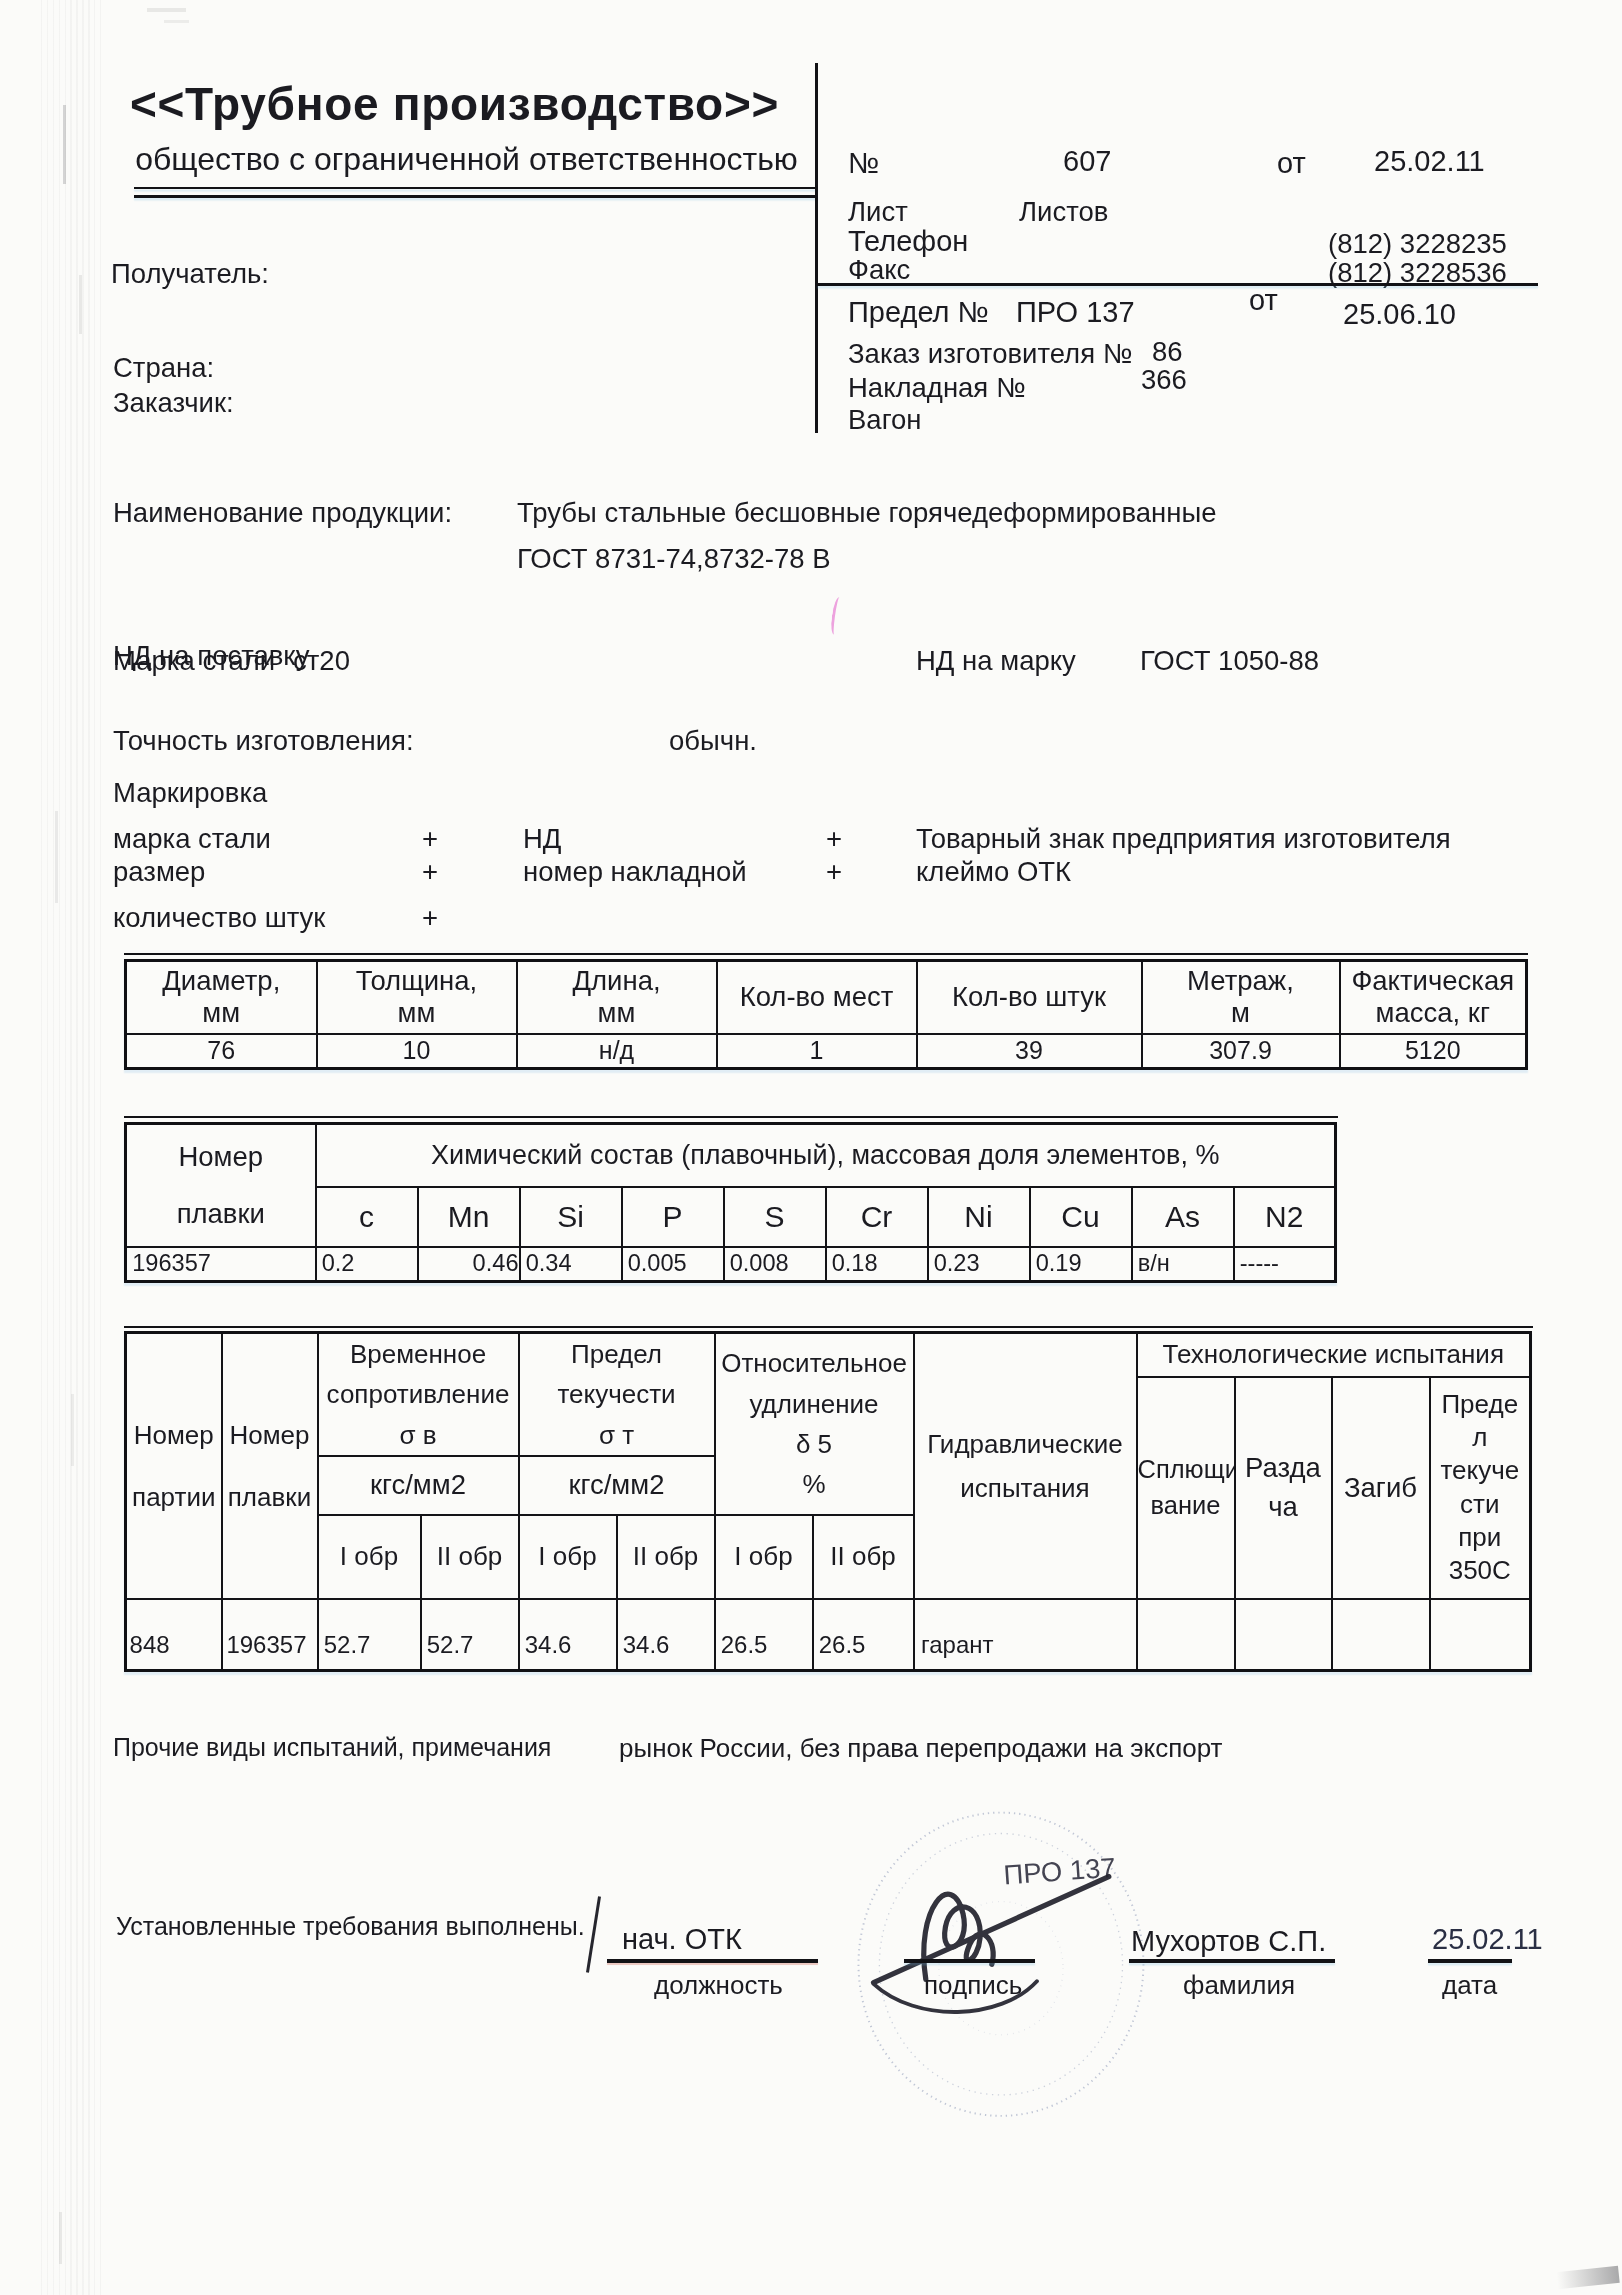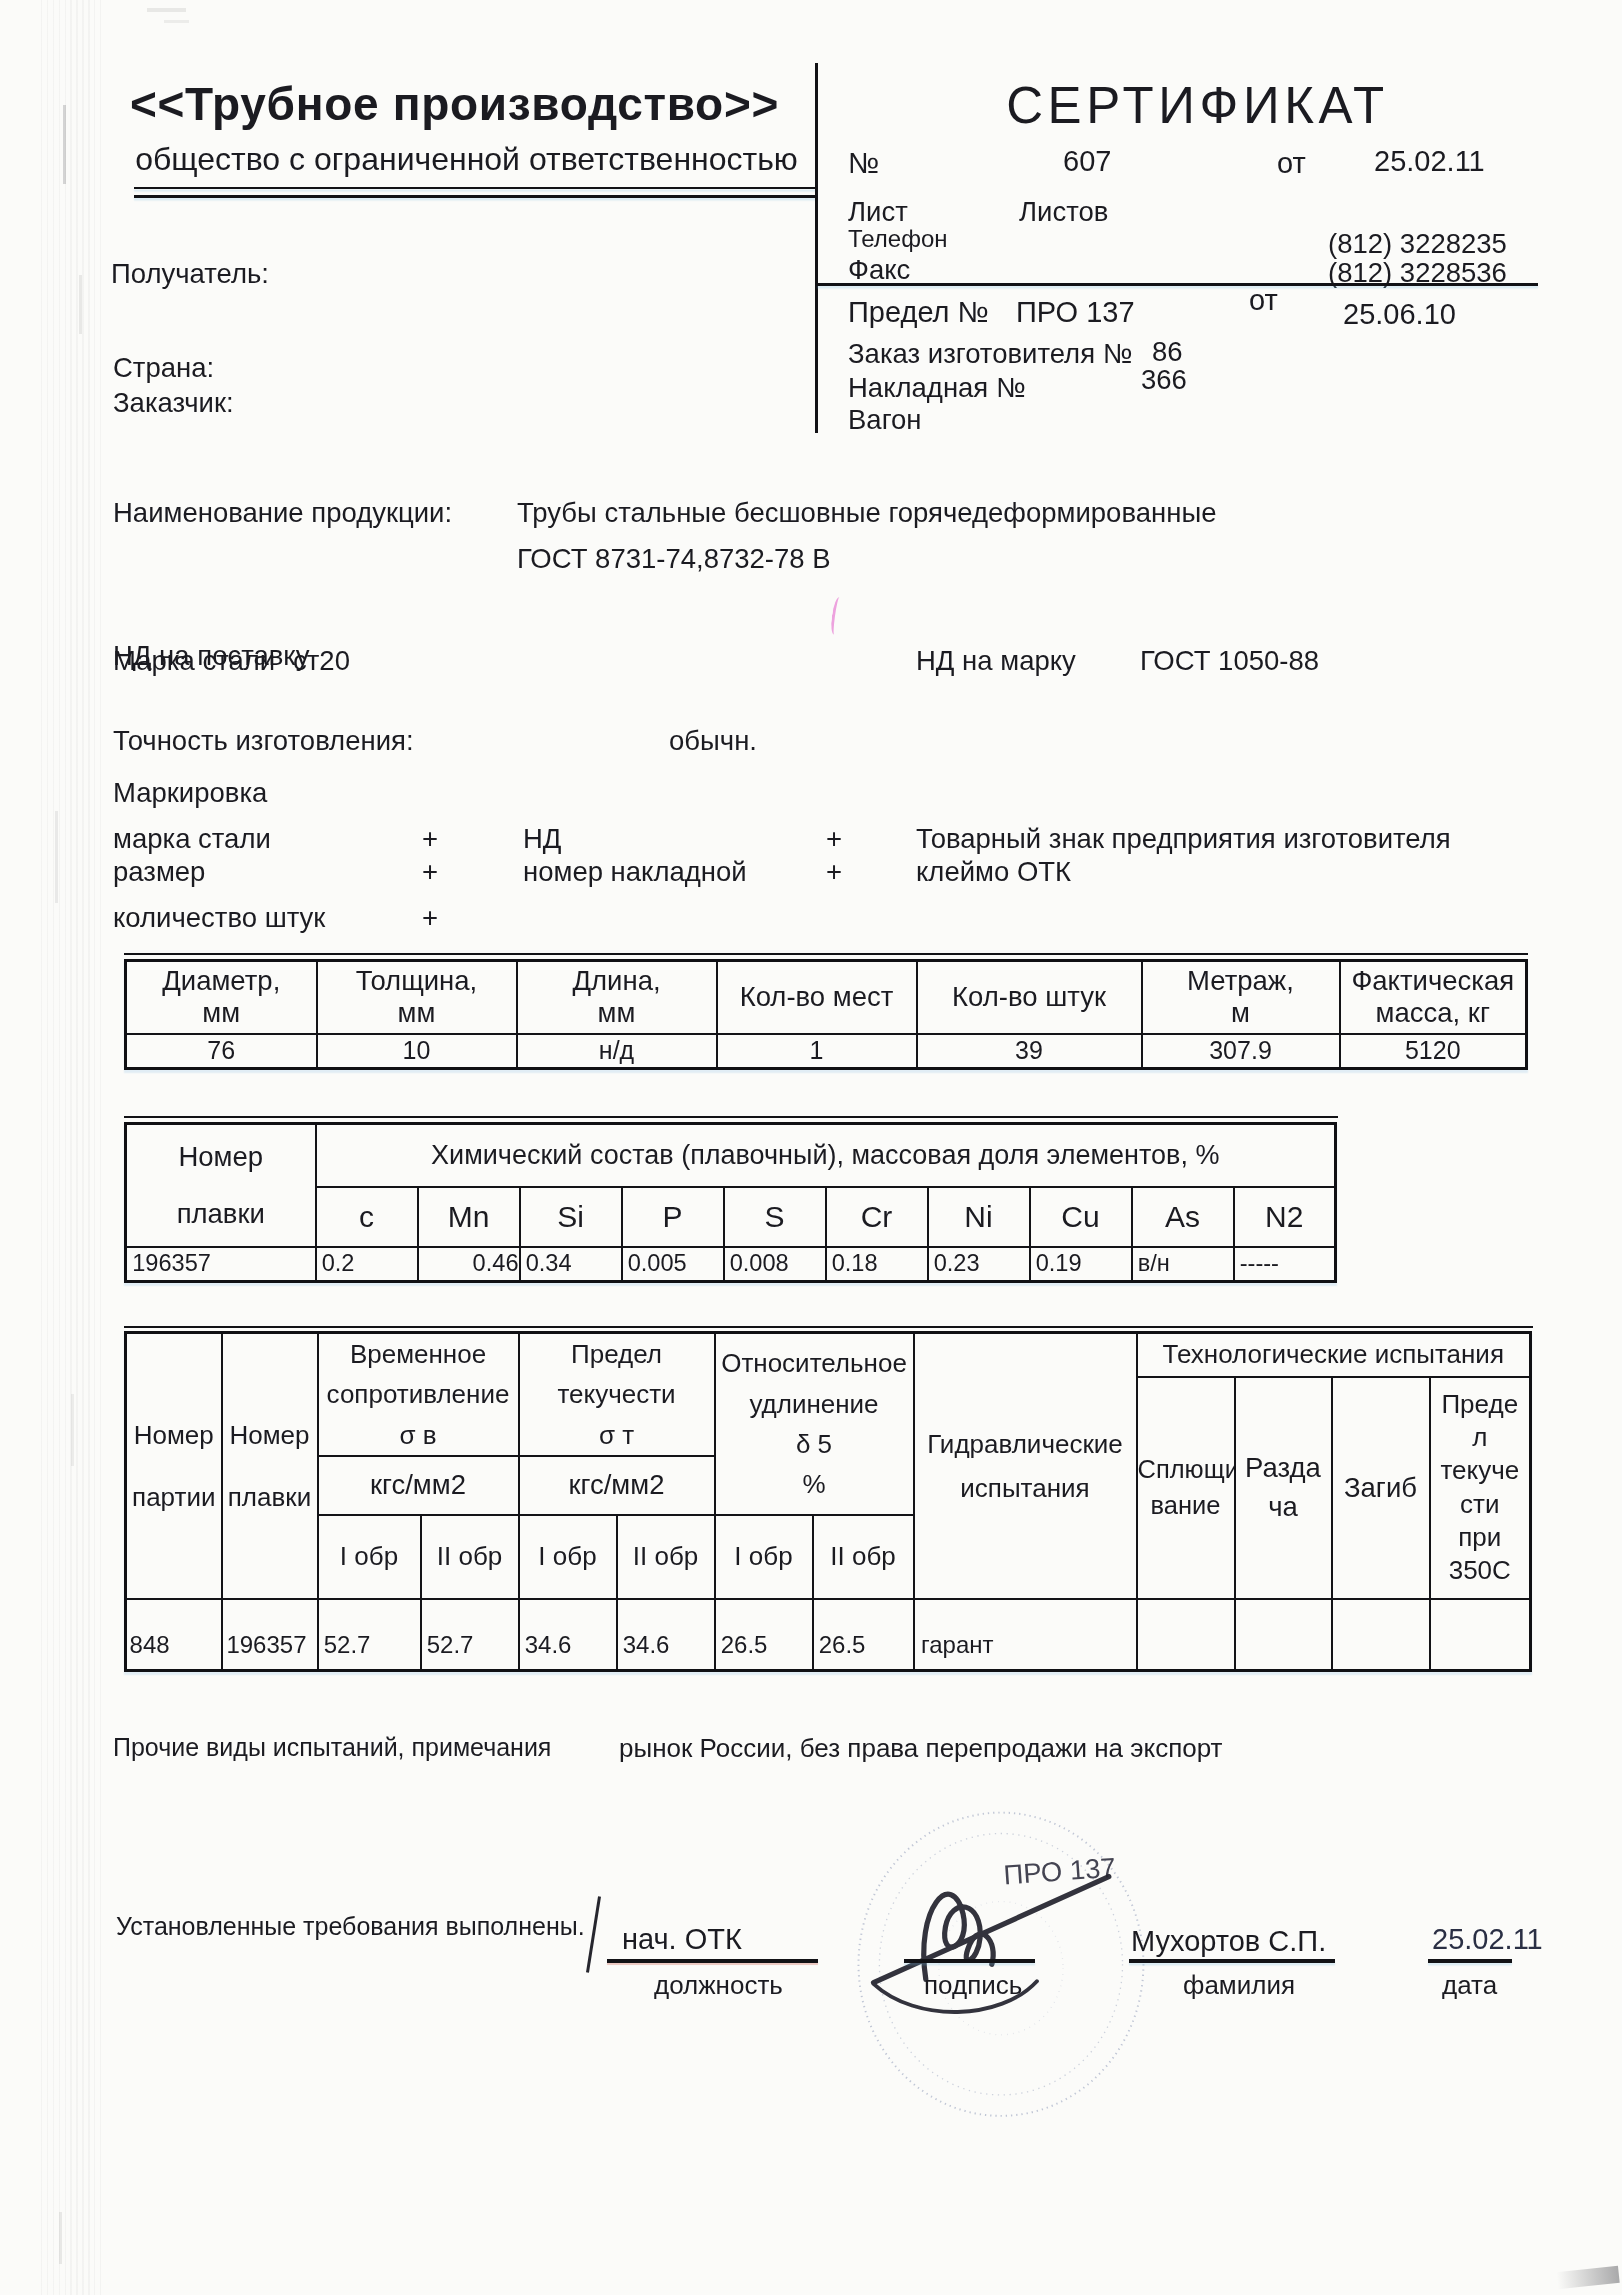--- a/index.html
+++ b/index.html
@@ -41,30 +41,29 @@
   <div class="abs b" style="left:124px;top:77px;width:661px;text-align:center;font-size:46px;letter-spacing:0.7px;">&lt;&lt;Трубное производство&gt;&gt;</div>
   <div class="abs" style="left:115px;top:141px;width:703px;text-align:center;font-size:32px;">общество с ограниченной ответственностью</div>
   <div class="rule" style="left:134px;top:187px;width:684px;height:2px;"></div>
   <div class="rule" style="left:134px;top:195px;width:684px;height:3.3px;"></div>
   <div class="abs" style="left:111px;top:258px;font-size:27.5px;">Получатель:</div>
   <div class="abs" style="left:113px;top:352px;font-size:27.5px;">Страна:</div>
   <div class="abs" style="left:113px;top:387px;font-size:27.5px;">Заказчик:</div>
 
   <div class="vrule" style="left:815px;top:63px;width:3.3px;height:370px;"></div>
 
-  <div class="abs" style="left:864px;top:76px;width:667px;text-align:center;font-size:51px;letter-spacing:4.6px;">СЕРТИФИКАТ</div>
 
   <span class="abs" style="left:848px;top:147px;font-size:29px;">№</span>
   <span class="abs" style="left:1063px;top:145px;font-size:29px;">607</span>
   <span class="abs" style="left:1277px;top:147px;font-size:29px;">от</span>
   <span class="abs" style="left:1374px;top:145px;font-size:29px;">25.02.11</span>
 
   <span class="abs" style="left:848px;top:196px;font-size:27.5px;">Лист</span>
   <span class="abs" style="left:1019px;top:196px;font-size:27.5px;">Листов</span>
-  <span class="abs" style="left:848px;top:225px;font-size:24px;">Телефон</span>
+  <span class="abs" style="left:848px;top:225px;font-size:29px;">Телефон</span>
   <span class="abs" style="left:1328px;top:228px;font-size:27.5px;">(812) 3228235</span>
   <span class="abs" style="left:848px;top:254px;font-size:27.5px;">Факс</span>
   <span class="abs" style="left:1328px;top:257px;font-size:27.5px;">(812) 3228536</span>
 
   <div class="rule" style="left:817px;top:283px;width:721px;height:3.3px;"></div>
 
   <span class="abs" style="left:848px;top:296px;font-size:29px;">Предел №</span>
   <span class="abs" style="left:1016px;top:296px;font-size:29px;">ПРО 137</span>
   <span class="abs" style="left:1249px;top:284px;font-size:29px;">от</span>
   <span class="abs" style="left:1343px;top:298px;font-size:29px;">25.06.10</span>

